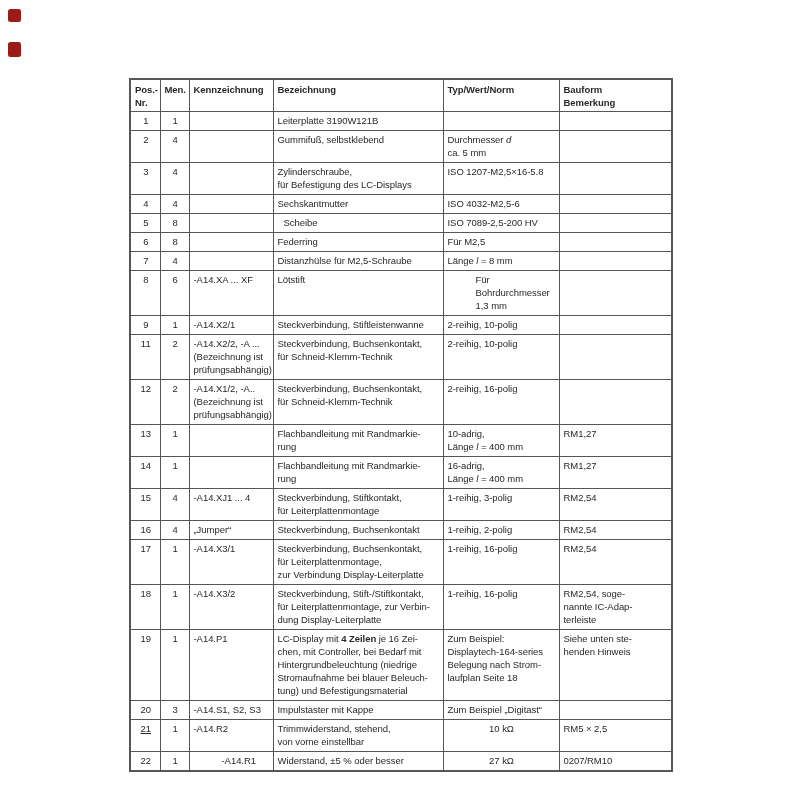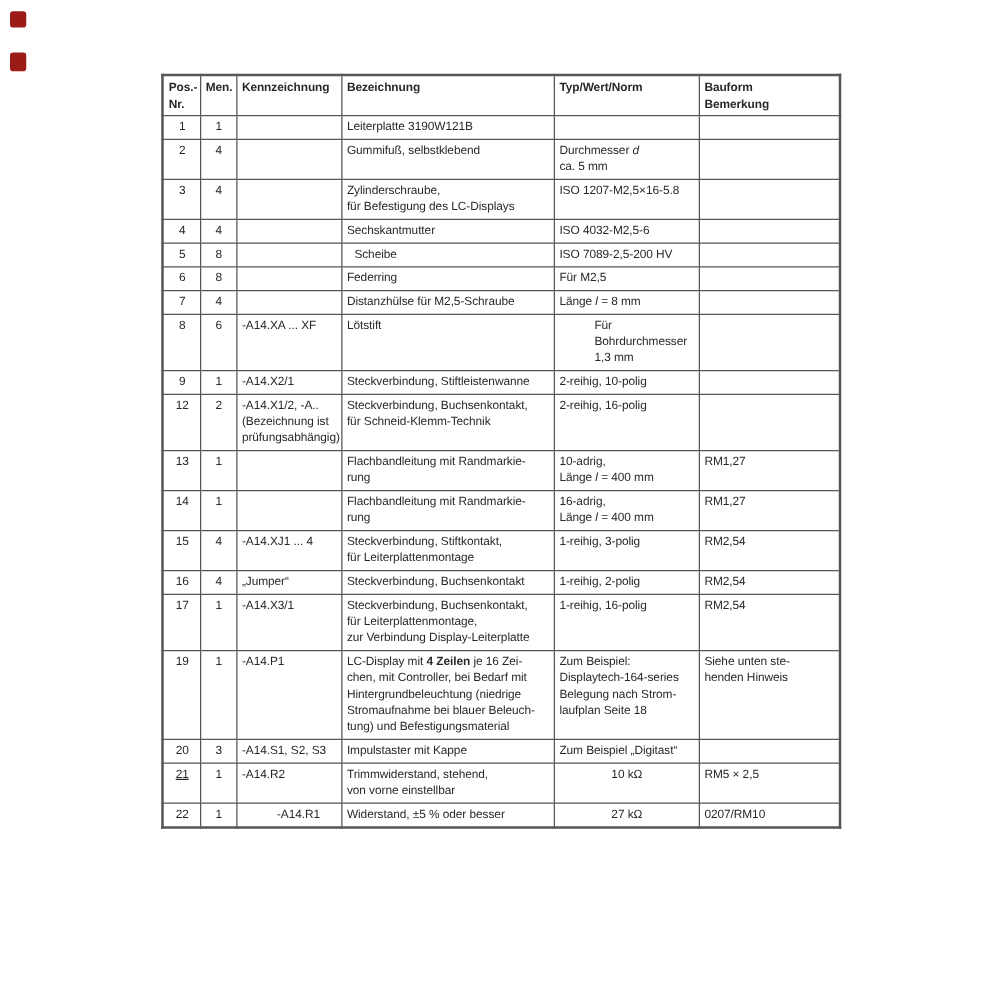--- a/index.html
+++ b/index.html
@@ -5,21 +5,21 @@
   html,body{margin:0;padding:0;}
   body{
     width:800px;height:800px;background:#ffffff;position:relative;
     font-family:"Liberation Sans","DejaVu Sans",sans-serif;
   }
   .corner-marker{position:absolute;border-radius:2.5px;}
   #marker-1{left:8px;top:9px;width:13px;height:13px;}
   #marker-2{left:8px;top:42px;width:13px;height:15px;}
 
   table.parts{
-    position:absolute;left:129px;top:59px;width:543px;
+    position:absolute;left:129px;top:78px;width:543px;
     border-collapse:collapse;table-layout:fixed;
     font-size:9.5px;line-height:13px;color:#28282c;
     letter-spacing:-0.05px;
   }
   table.parts{border:2px solid #55555a;}
   table.parts th, table.parts td{
     border:1px solid #55555a;
     vertical-align:top;
     padding:2px 3px 3px 4px;
     overflow:hidden;
@@ -129,20 +129,28 @@
       </tr>
       <tr>
         <td class="c-center" style="border-color: rgb(85, 85, 90);">9</td>
         <td class="c-center" style="border-color: rgb(85, 85, 90);">1</td>
         <td style="border-color: rgb(85, 85, 90);">-A14.X2/1</td>
         <td style="border-color: rgb(85, 85, 90);">Steckverbindung, Stiftleistenwanne</td>
         <td style="border-color: rgb(85, 85, 90);">2-reihig, 10-polig</td>
         <td style="border-color: rgb(85, 85, 90);"></td>
       </tr>
       <tr>
+        <td class="c-center" style="border-color: rgb(85, 85, 90);">11</td>
+        <td class="c-center" style="border-color: rgb(85, 85, 90);">2</td>
+        <td style="border-color: rgb(85, 85, 90);">-A14.X2/2, -A ...<br>(Bezeichnung ist<br>prüfungsabhängig)</td>
+        <td style="border-color: rgb(85, 85, 90);">Steckverbindung, Buchsenkontakt,<br>für Schneid-Klemm-Technik</td>
+        <td style="border-color: rgb(85, 85, 90);">2-reihig, 10-polig</td>
+        <td style="border-color: rgb(85, 85, 90);"></td>
+      </tr>
+      <tr>
         <td class="c-center" style="border-color: rgb(85, 85, 90);">12</td>
         <td class="c-center" style="border-color: rgb(85, 85, 90);">2</td>
         <td style="border-color: rgb(85, 85, 90);">-A14.X1/2, -A..<br>(Bezeichnung ist<br>prüfungsabhängig)</td>
         <td style="border-color: rgb(85, 85, 90);">Steckverbindung, Buchsenkontakt,<br>für Schneid-Klemm-Technik</td>
         <td style="border-color: rgb(85, 85, 90);">2-reihig, 16-polig</td>
         <td style="border-color: rgb(85, 85, 90);"></td>
       </tr>
       <tr>
         <td class="c-center" style="border-color: rgb(85, 85, 90);">13</td>
         <td class="c-center" style="border-color: rgb(85, 85, 90);">1</td>
@@ -177,20 +185,28 @@
       </tr>
       <tr>
         <td class="c-center" style="border-color: rgb(85, 85, 90);">17</td>
         <td class="c-center" style="border-color: rgb(85, 85, 90);">1</td>
         <td style="border-color: rgb(85, 85, 90);">-A14.X3/1</td>
         <td style="border-color: rgb(85, 85, 90);">Steckverbindung, Buchsenkontakt,<br>für Leiterplattenmontage,<br>zur Verbindung Display-Leiterplatte</td>
         <td style="border-color: rgb(85, 85, 90);">1-reihig, 16-polig</td>
         <td style="border-color: rgb(85, 85, 90);">RM2,54</td>
       </tr>
       <tr>
+        <td class="c-center" style="border-color: rgb(85, 85, 90);">18</td>
+        <td class="c-center" style="border-color: rgb(85, 85, 90);">1</td>
+        <td style="border-color: rgb(85, 85, 90);">-A14.X3/2</td>
+        <td style="border-color: rgb(85, 85, 90);">Steckverbindung, Stift-/Stiftkontakt,<br>für Leiterplattenmontage, zur Verbin-<br>dung Display-Leiterplatte</td>
+        <td style="border-color: rgb(85, 85, 90);">1-reihig, 16-polig</td>
+        <td style="border-color: rgb(85, 85, 90);">RM2,54, soge-<br>nannte IC-Adap-<br>terleiste</td>
+      </tr>
+      <tr>
         <td class="c-center" style="border-color: rgb(85, 85, 90);">19</td>
         <td class="c-center" style="border-color: rgb(85, 85, 90);">1</td>
         <td style="border-color: rgb(85, 85, 90);">-A14.P1</td>
         <td style="border-color: rgb(85, 85, 90);">LC-Display mit <b>4 Zeilen</b> je 16 Zei-<br>chen, mit Controller, bei Bedarf mit<br>Hintergrundbeleuchtung (niedrige<br>Stromaufnahme bei blauer Beleuch-<br>tung) und Befestigungsmaterial</td>
         <td style="border-color: rgb(85, 85, 90);">Zum Beispiel:<br>Displaytech-164-series<br>Belegung nach Strom-<br>laufplan Seite 18</td>
         <td style="border-color: rgb(85, 85, 90);">Siehe unten ste-<br>henden Hinweis</td>
       </tr>
       <tr>
         <td class="c-center" style="border-color: rgb(85, 85, 90);">20</td>
         <td class="c-center" style="border-color: rgb(85, 85, 90);">3</td>

